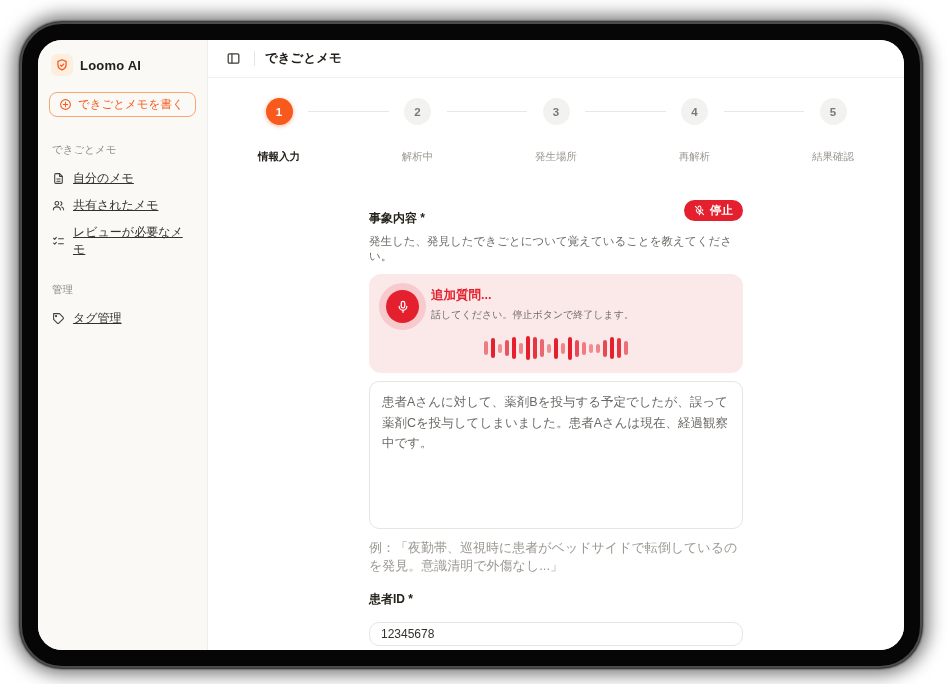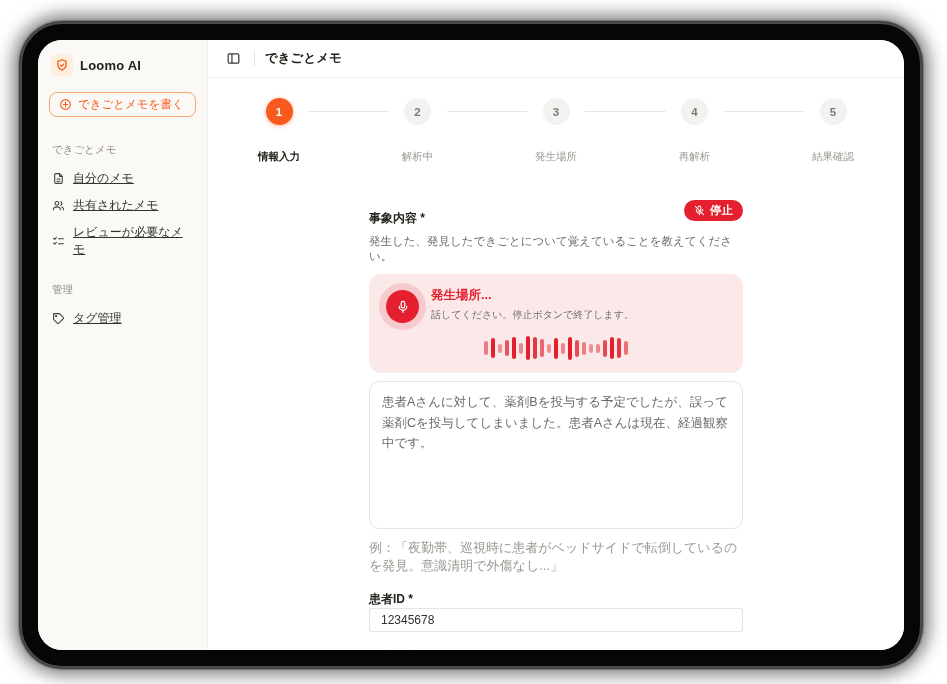--- a/index.html
+++ b/index.html
@@ -68,21 +68,21 @@
   .wbar { width:4px; border-radius:2px; background:var(--red); }
 
   .incident-textarea {
     margin-top:8px; width:100%; height:148px; resize:none; border:1px solid #e7e5e0; border-radius:10px;
     padding:10px 12px; font-size:12.5px; line-height:1.65; color:#6b6965; font-family:inherit; background:#fff; outline:none;
   }
   .example-text { margin-top:6px; font-size:13px; color:#9b9892; }
 
   .field-group { margin-top:16px; }
   .text-input {
-    margin-top:0; width:100%; height:24px; border:1px solid #e7e5e0; border-radius:2px;
+    margin-top:14px; width:100%; height:24px; border:1px solid #e7e5e0; border-radius:10px;
     padding:0 11px; font-size:12px; color:#33312c; font-family:inherit; background:#fff; outline:none;
   }
 
   svg { display:block; }
 </style>
 </head>
 <body>
 
 <div class="stage">
   <div class="tablet-frame">
@@ -218,21 +218,21 @@
 
             <div class="voice-box">
               <div class="voice-head">
                 <div class="mic-circle">
                   <svg width="14" height="14" viewBox="0 0 24 24" fill="none" stroke="currentColor" stroke-width="2.2" stroke-linecap="round" stroke-linejoin="round">
                     <rect x="9" y="2.5" width="6" height="11" rx="3"></rect>
                     <path d="M5.5 11a6.5 6.5 0 0 0 13 0M12 17.5V21"></path>
                   </svg>
                 </div>
                 <div>
-                  <div class="voice-status">発生場所...</div>
+                  <div class="voice-status">追加質問...</div>
                   <div class="voice-hint">話してください。停止ボタンで終了します。</div>
                 </div>
               </div>
               <div class="waveform">
                   <div class="wbar" style="height: 14px; opacity: 0.55;"></div>
                   <div class="wbar" style="height: 20px; opacity: 1;"></div>
                   <div class="wbar" style="height: 9px; opacity: 0.45;"></div>
                   <div class="wbar" style="height: 16px; opacity: 0.75;"></div>
                   <div class="wbar" style="height: 22px; opacity: 1;"></div>
                   <div class="wbar" style="height: 11px; opacity: 0.5;"></div>

